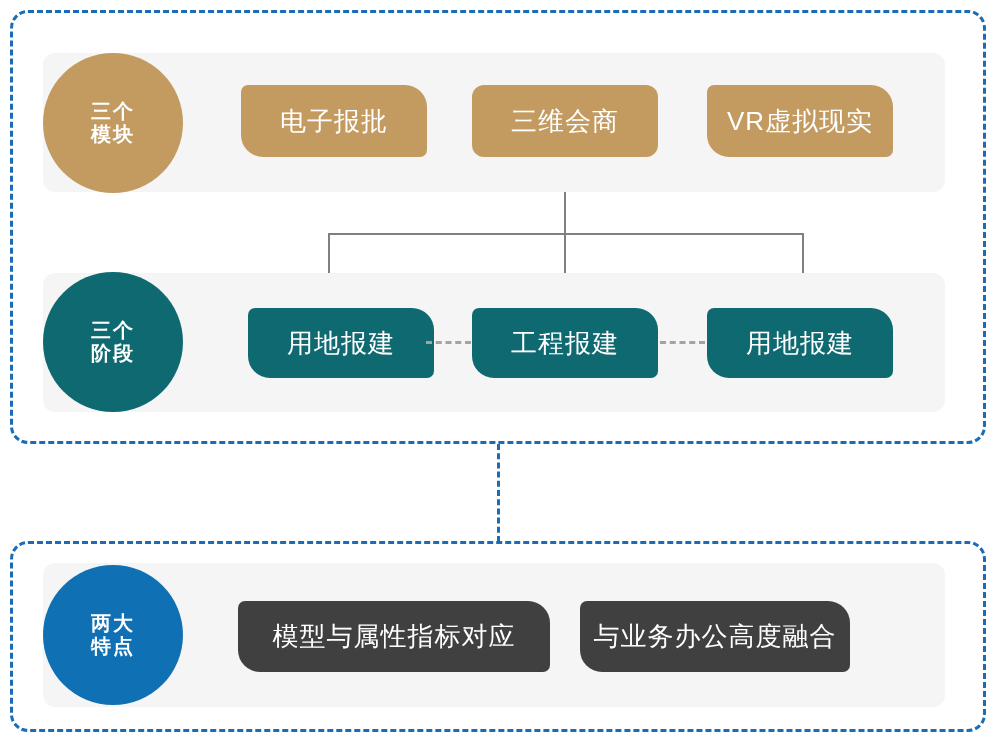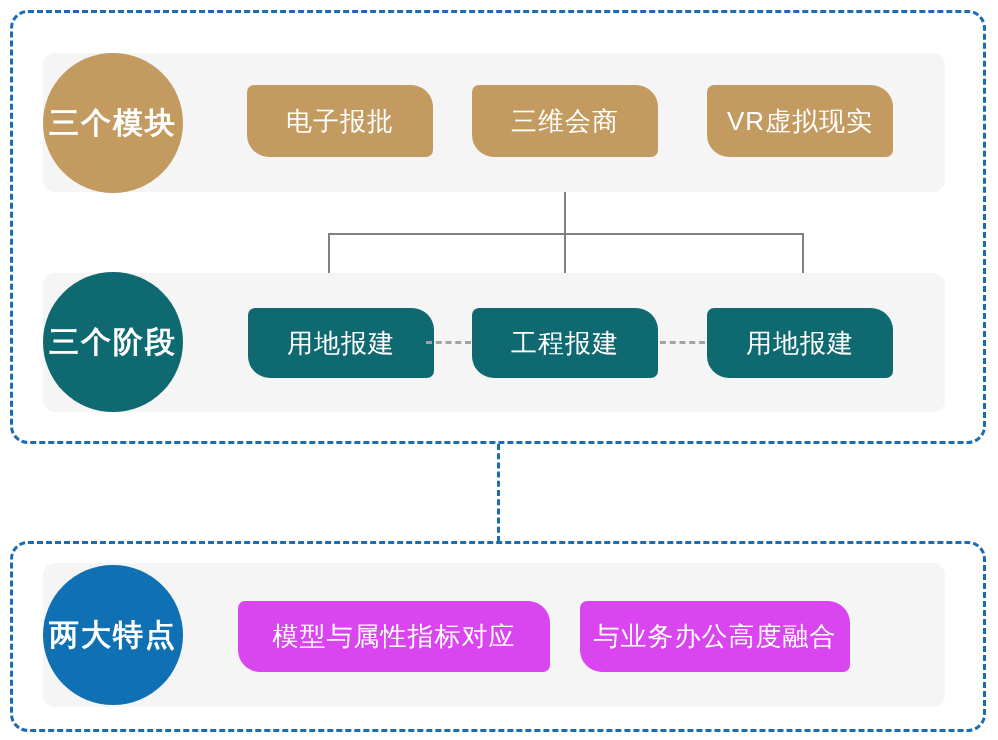--- a/index.html
+++ b/index.html
@@ -40,25 +40,26 @@
   .panel.p1 { top: 53px;  height: 139px; }
   .panel.p2 { top: 273px; height: 139px; }
   .panel.p3 { top: 563px; height: 144px; }
 
   .circle {
     position: absolute;
     left: 43px;
     width: 140px; height: 140px;
     border-radius: 50%;
     color: #ffffff;
-    font-size: 30px;
+    font-size: 20px;
     font-weight: bold;
     line-height: 1.16;
     letter-spacing: 2px;
     display: flex;
+    flex-direction: column;
     align-items: center;
     justify-content: center;
     text-align: center;
   }
   .circle.c1 { top: 53px;  background: #C39B60; }
   .circle.c2 { top: 272px; background: #0E6A70; }
   .circle.c3 { top: 565px; background: #1070B4; }
 
   .chip {
     position: absolute;
@@ -68,24 +69,24 @@
     display: flex;
     align-items: center;
     justify-content: center;
     border: none;
     border-radius: 7px 22px 7px 22px;
     font-family: "Liberation Sans", "DejaVu Sans", sans-serif;
     cursor: default;
   }
   .chip.gold { background: #C39B60; top: 85px;  height: 72px; }
   .chip.teal { background: #0E6A70; top: 308px; height: 70px; }
-  .chip.blue { background: #d946ef; top: 601px; height: 71px; }
+  .chip.blue { background: #404040; top: 601px; height: 71px; }
 
-  .chip.m1 { left: 247px; width: 186px; }
-  .chip.m2 { left: 472px; width: 186px; }
+  .chip.m1 { left: 241px; width: 186px; }
+  .chip.m2 { left: 472px; width: 186px; border-radius: 12px; }
   .chip.m3 { left: 707px; width: 186px; }
 
   .chip.s1 { left: 248px; width: 186px; }
   .chip.s2 { left: 472px; width: 186px; }
   .chip.s3 { left: 707px; width: 186px; }
 
   .chip.f1 { left: 238px; width: 312px; }
   .chip.f2 { left: 580px; width: 270px; }
 
   .tree-vline {

